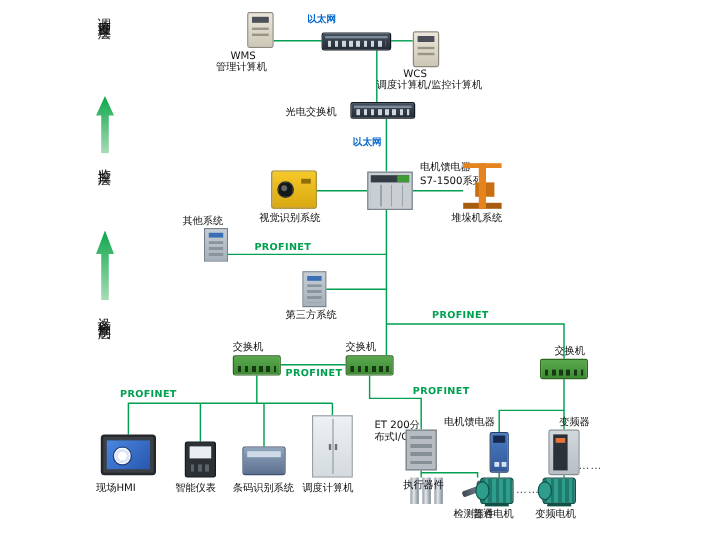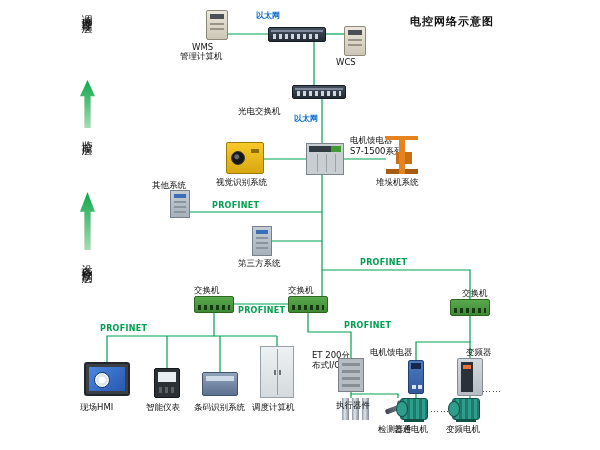--- a/index.html
+++ b/index.html
@@ -109,31 +109,31 @@
       <line x1="470" y1="396" x2="470" y2="398"></line>
     </g>
   </svg>
 
   <div class="vlabel" style="left:78px;top:6px;">调度管理层</div>
   <div class="up-arrow" style="left:80px;top:80px;width:15px;height:48px;"></div>
   <div class="vlabel" style="left:78px;top:132px;">监控层</div>
   <div class="up-arrow" style="left:80px;top:192px;width:15px;height:58px;"></div>
   <div class="vlabel" style="left:78px;top:256px;">设备控制层</div>
 
-  <div class="title" style="left:410px;top:14px;">电控网络示意图</div>
 
   <div class="dev server" style="left:206px;top:10px;width:22px;height:30px;"></div>
   <div class="lbl" style="left:192px;top:42px;width:50px;">WMS</div>
   <div class="lbl" style="left:180px;top:51px;width:74px;">管理计算机</div>
   <div class="net-lbl eth" style="left:256px;top:10px;">以太网</div>
   <div class="dev rackswitch" style="left:268px;top:27px;width:58px;height:15px;"></div>
   <div class="dev server" style="left:344px;top:26px;width:22px;height:30px;"></div>
   <div class="lbl" style="left:336px;top:57px;width:38px;">WCS</div>
+  <div class="lbl" style="left:314px;top:66px;width:130px;">调度计算机/监控计算机</div>
 
-  <div class="lbl" style="left:238px;top:106px;">光电交换机</div>
+  <div class="lbl" style="left:238px;top:89px;">光电交换机</div>
   <div class="dev rackswitch" style="left:292px;top:85px;width:54px;height:14px;"></div>
   <div class="net-lbl eth" style="left:294px;top:113px;">以太网</div>
 
   <div class="dev plc" style="left:306px;top:143px;width:38px;height:32px;"></div>
   <div class="lbl" style="left:350px;top:135px;">电机馈电器</div>
   <div class="lbl" style="left:350px;top:146px;">S7-1500系列</div>
   <div class="dev camera" style="left:226px;top:142px;width:38px;height:32px;"></div>
   <div class="lbl" style="left:216px;top:177px;width:58px;">视觉识别系统</div>
   <div class="dev crane" style="left:386px;top:136px;width:32px;height:38px;"></div>
   <div class="lbl" style="left:376px;top:177px;width:52px;">堆垛机系统</div>

